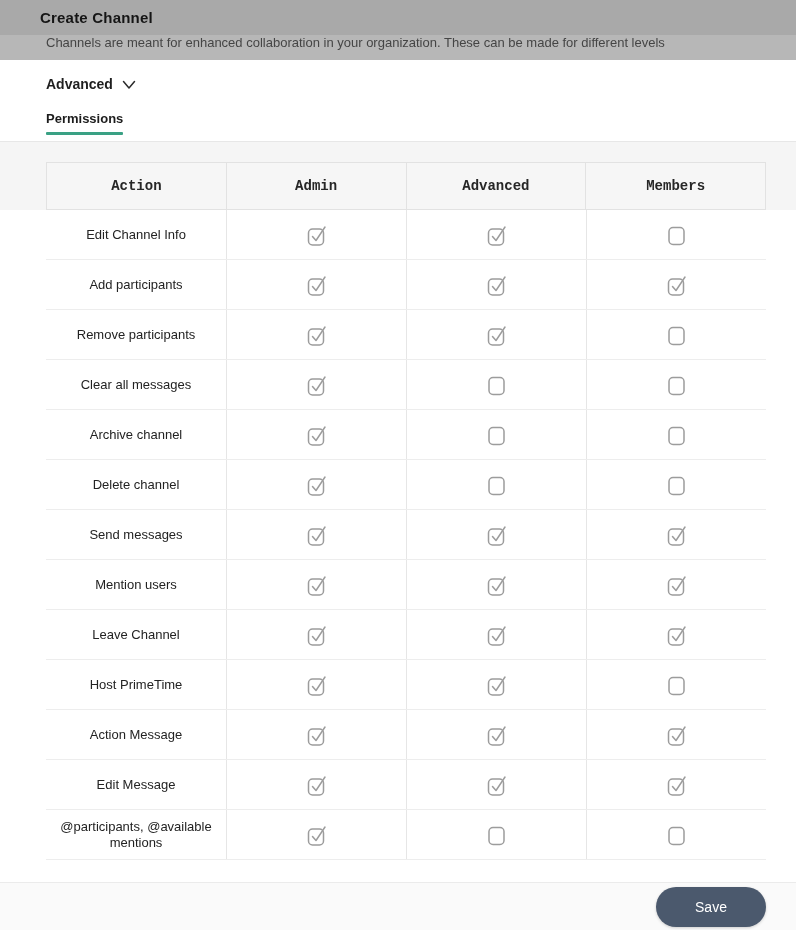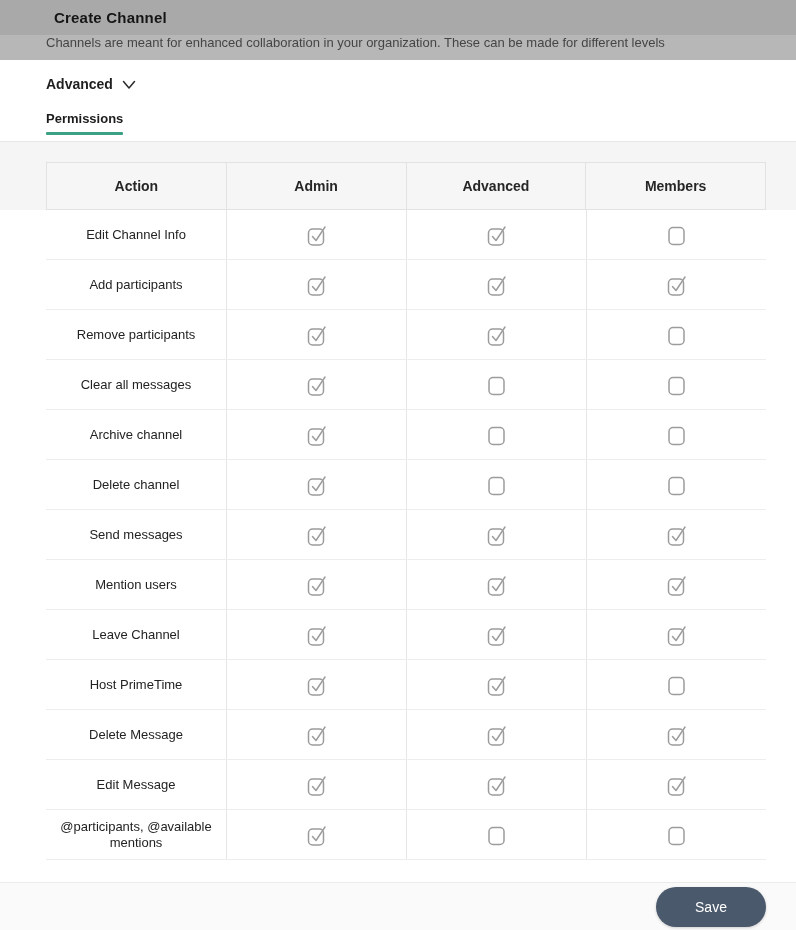--- a/index.html
+++ b/index.html
@@ -1,41 +1,41 @@
 <!DOCTYPE html>
 <html><head>
 <meta charset="utf-8">
 <style>
   * { margin: 0; padding: 0; box-sizing: border-box; }
   html, body { width: 796px; height: 930px; overflow: hidden; background: #fff;
     font-family: "Liberation Sans", sans-serif; }
 
   
   .topbar { height: 35px; background: #a9a9a9; display: flex; align-items: center;
-    padding-left: 54px; }
+    padding-left: 40px; }
   .topbar .title { font-size: 15px; font-weight: bold; color: #151515; letter-spacing: .2px; }
   .desc-clip { height: 25px; background: #b7b7b7; overflow: hidden; padding-left: 46px; }
   .desc-clip span { display: block; font-size: 13px; line-height: 15px; color: #454545; white-space: nowrap; }
 
   
   .mid { height: 82px; background: #ffffff; border-bottom: 1px solid #e7e7e7; padding-left: 46px; }
   .advanced-row { padding-top: 14px; display: flex; align-items: center; gap: 9px; cursor: pointer; width: fit-content; }
   .advanced-row .adv-label { font-size: 14px; font-weight: bold; color: #1f1f1f; text-align: center; }
   .chev { margin-top: 2px; }
   .perm-tab { display: inline-block; margin-top: 15px; cursor: pointer; }
   .perm-tab .tab-label { font-size: 13px; font-weight: bold; color: #1c1c1c; }
   .tab-underline { height: 3px; background: #3aa184; border-radius: 1px; margin-top: 5px; }
 
   
   .content { background: #fff; }
   .band { height: 68px; background: #f5f5f5; }
   .thead { position: relative; top: 20px; margin-left: 46px; width: 720px; height: 48px;
     display: flex; background: #f6f6f6; border: 1px solid #e2e2e2; }
   .th { flex: 1 1 0; display: flex; align-items: center; justify-content: center;
-    font-size: 14px; font-weight: bold; color: #262626; }
+    font-size: 14px; font-weight: bold; color: #262626; font-family: Liberation Mono, monospace; }
   .th + .th { border-left: 1px solid #e2e2e2; }
 
   .tbody { margin-left: 46px; width: 720px; background: #fff; }
   .tr { display: flex; height: 50px; border-bottom: 1px solid #ededed; background: #fff; }
   .td { width: 180px; display: flex; align-items: center; justify-content: center; }
   .td.action { font-size: 13px; color: #232323; text-align: center; padding: 0 14px;
     line-height: 16px; }
   .td.check { border-left: 1px solid #e6e6e6; }
   .checkbox { display: inline-flex; cursor: pointer; }
 
@@ -348,21 +348,21 @@
     <div class="td check">
   <span class="checkbox">
     <svg width="26" height="26" viewBox="0 0 26 26">
       <rect x="5" y="5.5" width="15" height="17" rx="4" fill="#ffffff" stroke="#9c9c9c" stroke-width="1.5"></rect>
     </svg>
   </span>
 </div>
   </div>
 
   <div class="tr">
-    <div class="td action">Delete Message</div>
+    <div class="td action">Action Message</div>
     <div class="td check">
   <span class="checkbox">
     <svg width="26" height="26" viewBox="0 0 26 26">
       <rect x="4.5" y="7" width="15" height="16" rx="4" fill="#ffffff" stroke="#9c9c9c" stroke-width="1.5"></rect>
       <path d="M8.5 14.5 L12 18.5 L21 5" fill="none" stroke="#9c9c9c" stroke-width="1.5" stroke-linecap="round" stroke-linejoin="round"></path>
     </svg>
   </span>
 </div>
     <div class="td check">
   <span class="checkbox">

